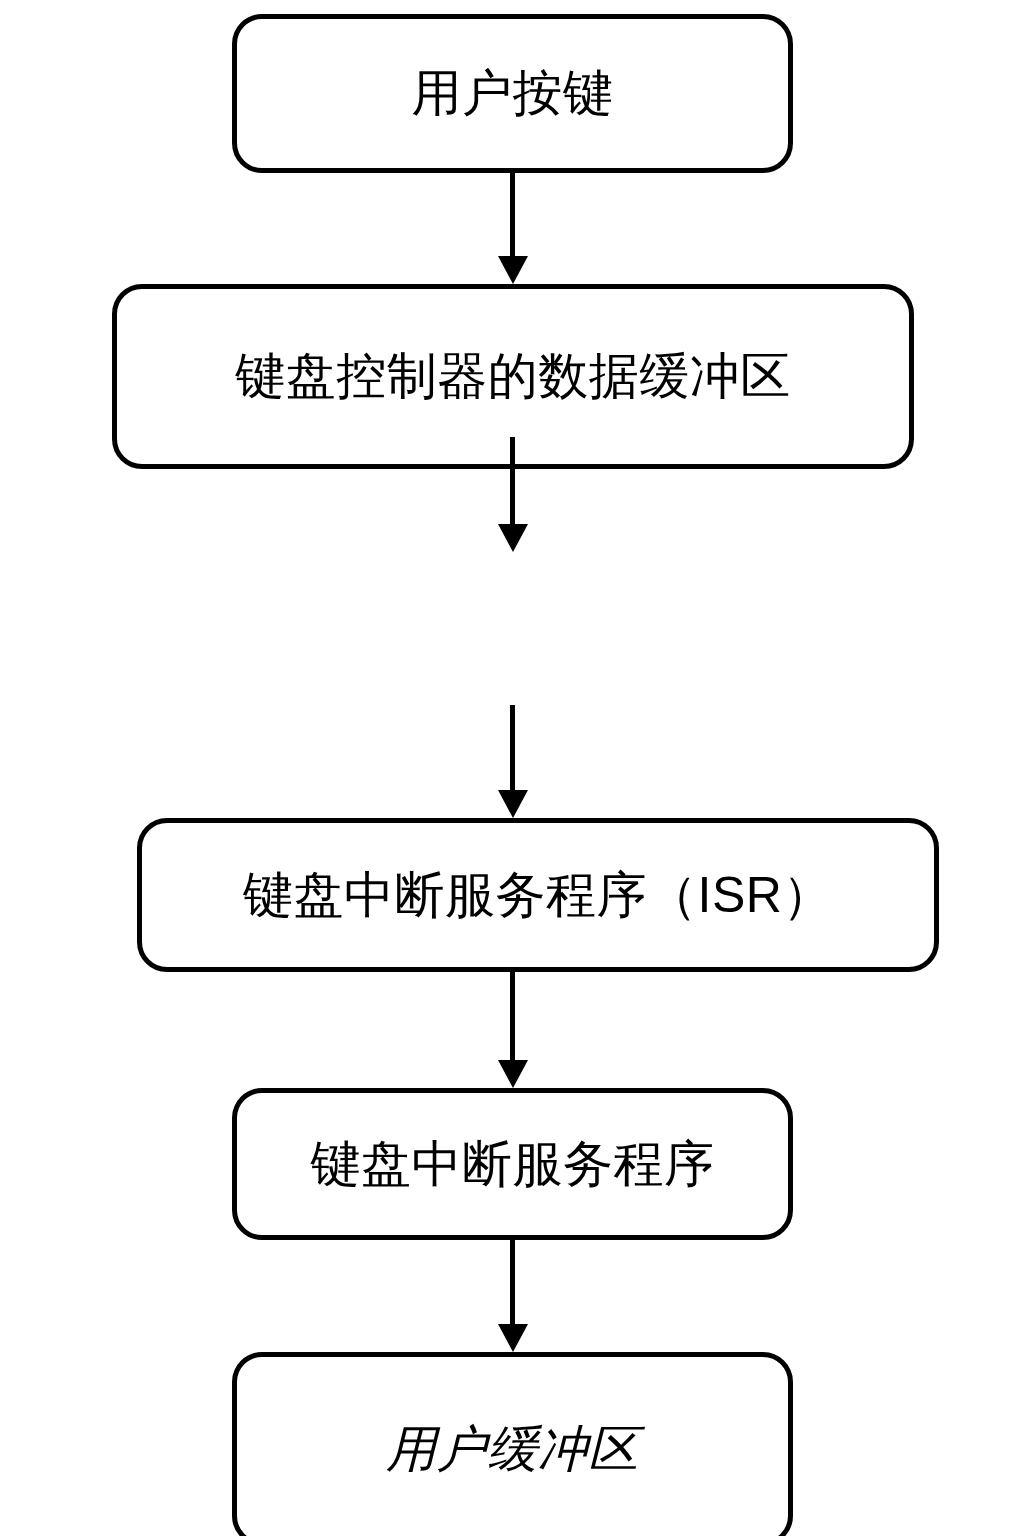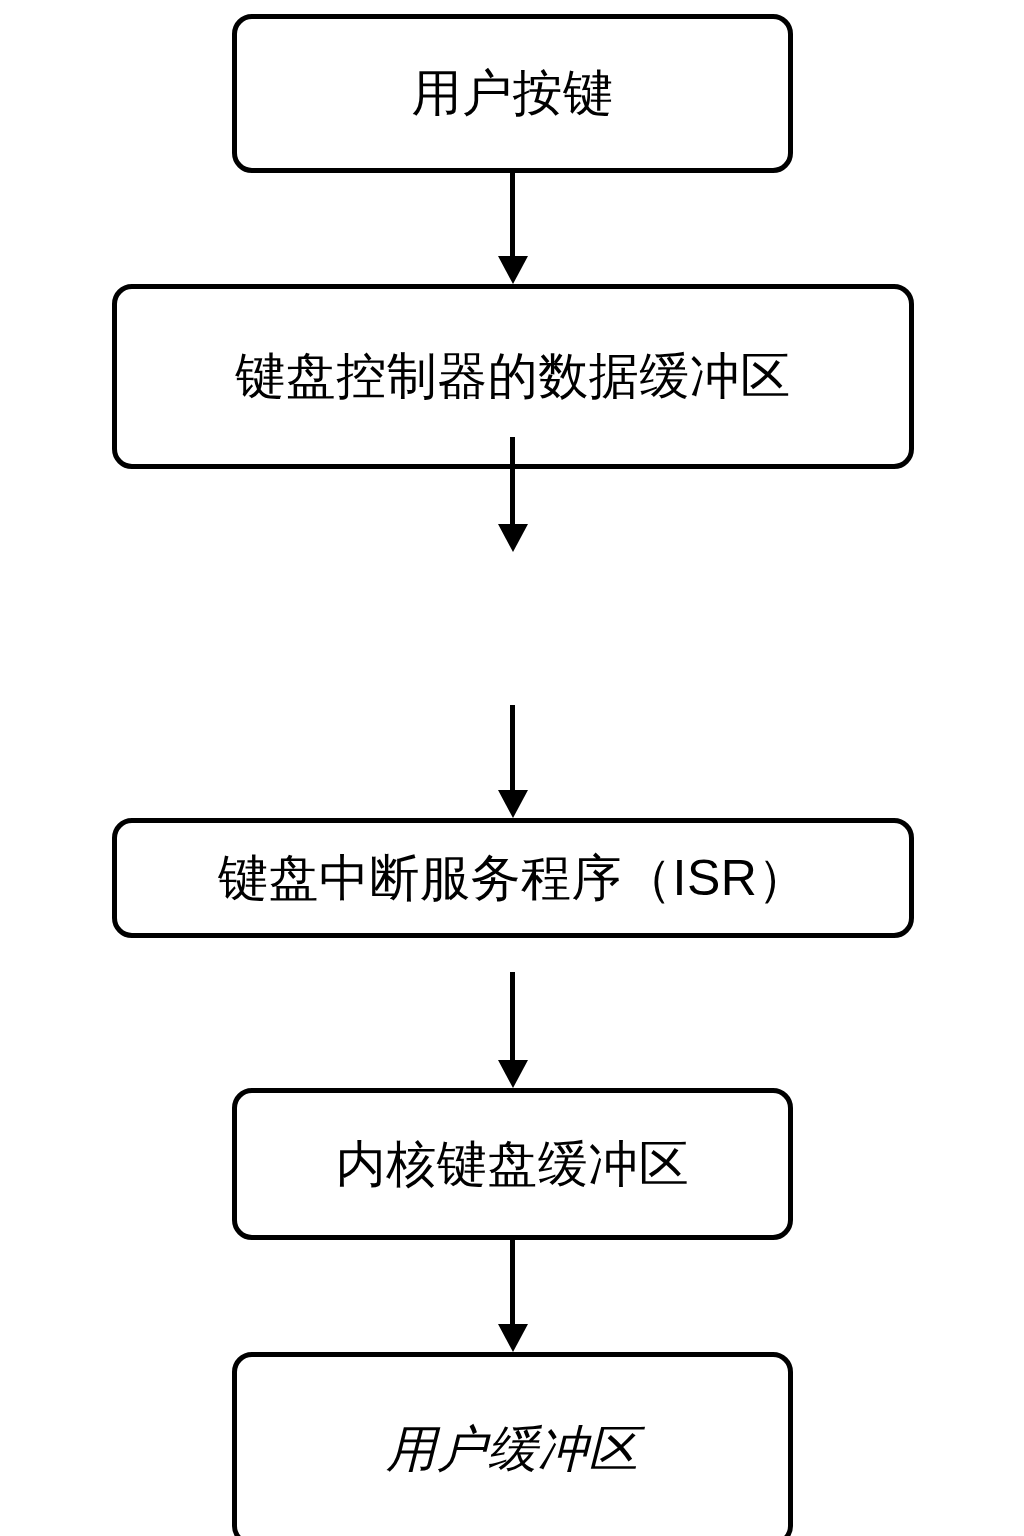--- a/index.html
+++ b/index.html
@@ -23,21 +23,21 @@
     width: 1024px;
     height: 1536px;
   }
 
   
   .node {
     position: absolute;
     box-sizing: border-box;
     background: #ffffff;
     border: 5px solid #000000;
-    border-radius: 20px;
+    border-radius: 30px;
     display: flex;
     align-items: center;
     justify-content: center;
     text-align: right;
   }
   .node-label {
     color: #000000;
     font-size: 50px;
     line-height: 1.1;
     font-weight: 400;
@@ -46,21 +46,21 @@
   }
 
   
   .node.wide  { left: 112px; width: 802px; }
   
   .node.narrow { left: 232px; width: 561px; }
 
   .node.n1 { top: 14px;   height: 159px; }
   .node.n2 { top: 284px;  height: 185px; }
   .node.n3 { top: 552px;  height: 153px; }
-  .node.n4 { top: 818px;  height: 120px; }
+  .node.n4 { top: 818px;  height: 154px; margin-left: 25px; }
   .node.n5 { top: 1088px; height: 152px; }
   .node.n6 { top: 1352px; height: 194px; font-style: italic; }
 
   
   .connector {
     position: absolute;
     left: 498px;
     width: 30px;
   }
   .connector .shaft {
@@ -124,21 +124,21 @@
   <div class="node wide n4">
     <span class="node-label">键盘中断服务程序（ISR）</span>
   </div>
 
   <div class="connector c4">
     <div class="shaft"></div>
     <div class="head"></div>
   </div>
 
   <div class="node narrow n5">
-    <span class="node-label">内核键盘缓冲区</span>
+    <span class="node-label">键盘中断服务程序</span>
   </div>
 
   <div class="connector c5">
     <div class="shaft"></div>
     <div class="head"></div>
   </div>
 
   <div class="node narrow n6">
     <span class="node-label">用户缓冲区</span>
   </div>

